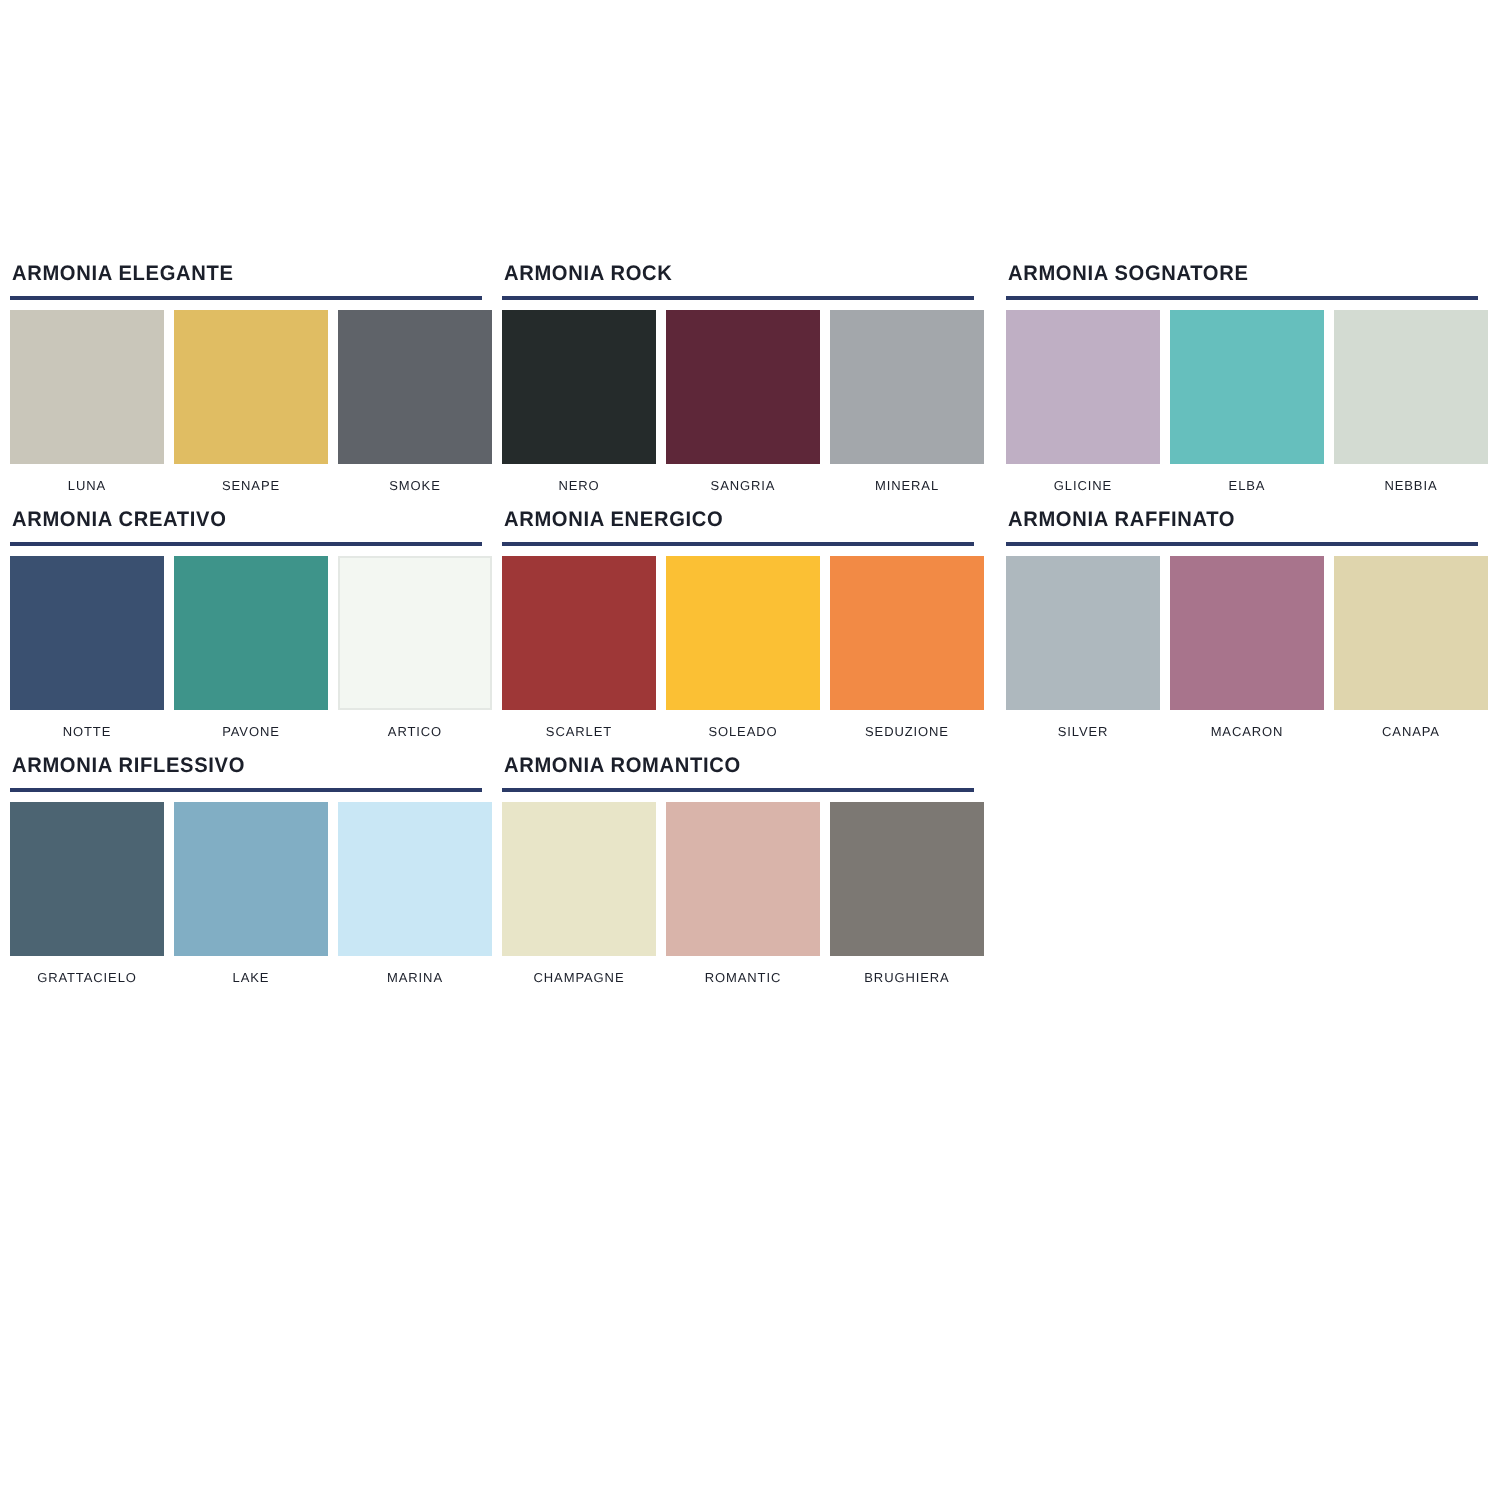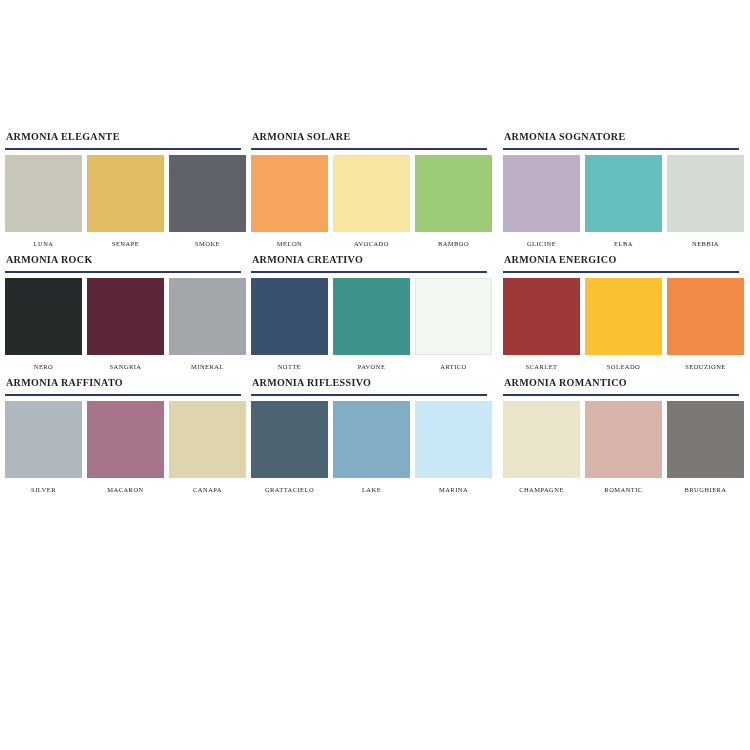--- a/index.html
+++ b/index.html
@@ -15,21 +15,20 @@
     overflow: hidden;
   }
 
   #palette-sheet {
     position: absolute;
     left: 0;
     top: 0;
     width: 750px;
     height: 750px;
     background: #ffffff;
-    font-family: Liberation Serif, serif;
   }
 
   
   #harmony-grid {
     position: absolute;
     left: 0px;
     top: 131px;
     width: 750px;
     display: grid;
     grid-template-columns: 246px 252px 252px;
@@ -113,35 +112,35 @@
           <div class="swatch-cell">
             <div class="swatch-chip" style="background: rgb(224, 189, 99);"></div>
             <div class="swatch-label">SENAPE</div>
           </div>
           <div class="swatch-cell">
             <div class="swatch-chip" style="background: rgb(95, 99, 105);"></div>
             <div class="swatch-label">SMOKE</div>
           </div>
         </div>
       </div>
-      <div class="harmony-group col3">
-        <div class="harmony-title">ARMONIA SOLARE</div>
-        <div class="harmony-rule"></div>
-        <div class="swatch-row">
-          <div class="swatch-cell">
-            <div class="swatch-chip" style="background: rgb(245, 165, 94);"></div>
-            <div class="swatch-label">MELON</div>
-          </div>
-          <div class="swatch-cell">
-            <div class="swatch-chip" style="background: rgb(248, 230, 160);"></div>
-            <div class="swatch-label">AVOCADO</div>
-          </div>
-          <div class="swatch-cell">
-            <div class="swatch-chip" style="background: rgb(158, 203, 119);"></div>
-            <div class="swatch-label">BAMBOO</div>
+      <div class="harmony-group col1">
+        <div class="harmony-title">ARMONIA ROCK</div>
+        <div class="harmony-rule"></div>
+        <div class="swatch-row">
+          <div class="swatch-cell">
+            <div class="swatch-chip" style="background: rgb(37, 43, 43);"></div>
+            <div class="swatch-label">NERO</div>
+          </div>
+          <div class="swatch-cell">
+            <div class="swatch-chip" style="background: rgb(94, 39, 57);"></div>
+            <div class="swatch-label">SANGRIA</div>
+          </div>
+          <div class="swatch-cell">
+            <div class="swatch-chip" style="background: rgb(163, 167, 171);"></div>
+            <div class="swatch-label">MINERAL</div>
           </div>
         </div>
       </div>
       <div class="harmony-group col2">
         <div class="harmony-title">ARMONIA SOGNATORE</div>
         <div class="harmony-rule"></div>
         <div class="swatch-row">
           <div class="swatch-cell">
             <div class="swatch-chip" style="background: rgb(191, 175, 196);"></div>
             <div class="swatch-label">GLICINE</div>
@@ -149,38 +148,20 @@
           <div class="swatch-cell">
             <div class="swatch-chip" style="background: rgb(102, 191, 189);"></div>
             <div class="swatch-label">ELBA</div>
           </div>
           <div class="swatch-cell">
             <div class="swatch-chip" style="background: rgb(211, 219, 210);"></div>
             <div class="swatch-label">NEBBIA</div>
           </div>
         </div>
       </div>
-      <div class="harmony-group col1">
-        <div class="harmony-title">ARMONIA ROCK</div>
-        <div class="harmony-rule"></div>
-        <div class="swatch-row">
-          <div class="swatch-cell">
-            <div class="swatch-chip" style="background: rgb(37, 43, 43);"></div>
-            <div class="swatch-label">NERO</div>
-          </div>
-          <div class="swatch-cell">
-            <div class="swatch-chip" style="background: rgb(94, 39, 57);"></div>
-            <div class="swatch-label">SANGRIA</div>
-          </div>
-          <div class="swatch-cell">
-            <div class="swatch-chip" style="background: rgb(163, 167, 171);"></div>
-            <div class="swatch-label">MINERAL</div>
-          </div>
-        </div>
-      </div>
       <div class="harmony-group col3">
         <div class="harmony-title">ARMONIA CREATIVO</div>
         <div class="harmony-rule"></div>
         <div class="swatch-row">
           <div class="swatch-cell">
             <div class="swatch-chip" style="background: rgb(58, 80, 112);"></div>
             <div class="swatch-label">NOTTE</div>
           </div>
           <div class="swatch-cell">
             <div class="swatch-chip" style="background: rgb(62, 148, 138);"></div>

